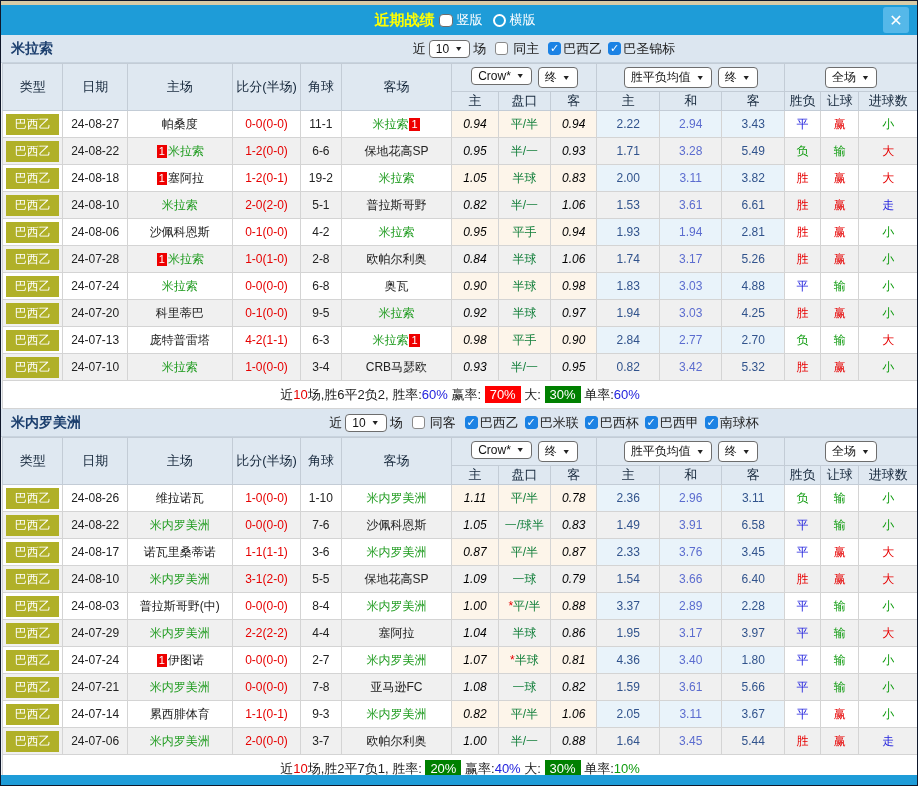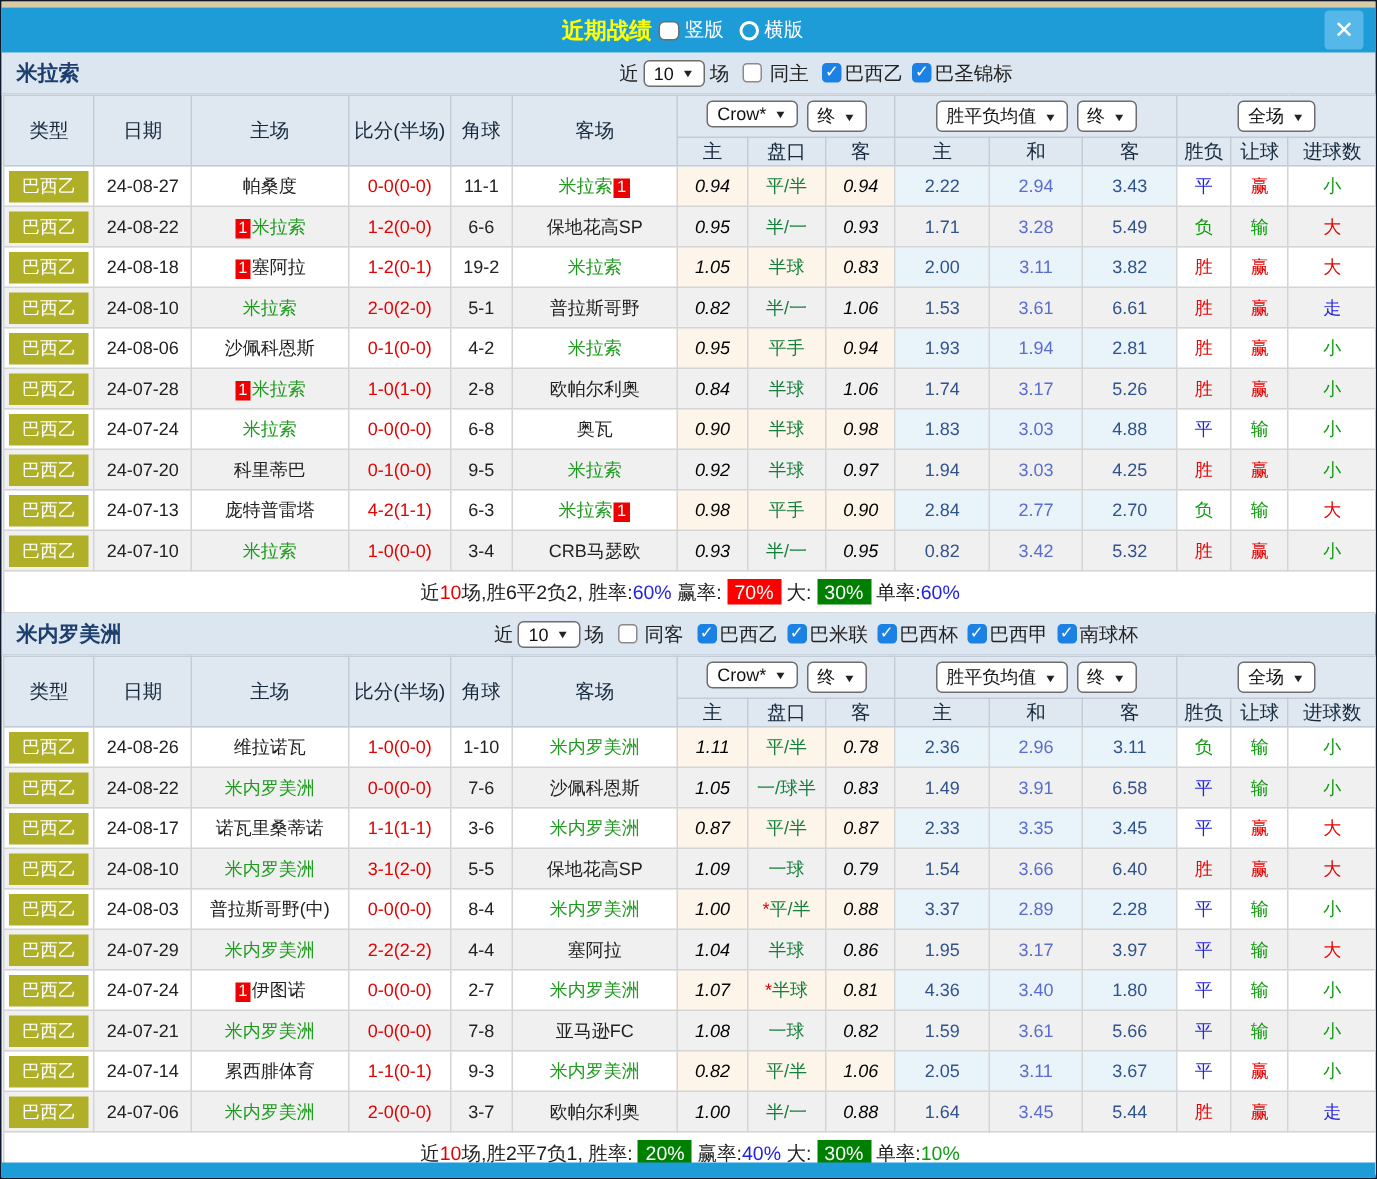--- a/index.html
+++ b/index.html
@@ -491,21 +491,21 @@
             </td>
             <td>24-08-17</td>
             <td><span>诺瓦里桑蒂诺</span></td>
             <td><span class="score">1-1(1-1)</span></td>
             <td>3-6</td>
             <td><span class="team-green">米内罗美洲</span></td>
             <td class="crow"><span class="crow-num">0.87</span></td>
             <td class="crow"><span class="handicap">平/半</span></td>
             <td class="crow"><span class="crow-num">0.87</span></td>
             <td class="avg"><span class="avg-num">2.33</span></td>
-            <td class="avg"><span class="avg-mid">3.35</span></td>
+            <td class="avg"><span class="avg-mid">3.76</span></td>
             <td class="avg"><span class="avg-num">3.45</span></td>
             <td><span class="c-blue">平</span></td>
             <td><span class="c-red">赢</span></td>
             <td><span class="c-red">大</span></td>
           </tr>
           <tr class="alt">
             <td>
               <div class="type-badge">巴西乙</div>
             </td>
             <td>24-08-10</td>

